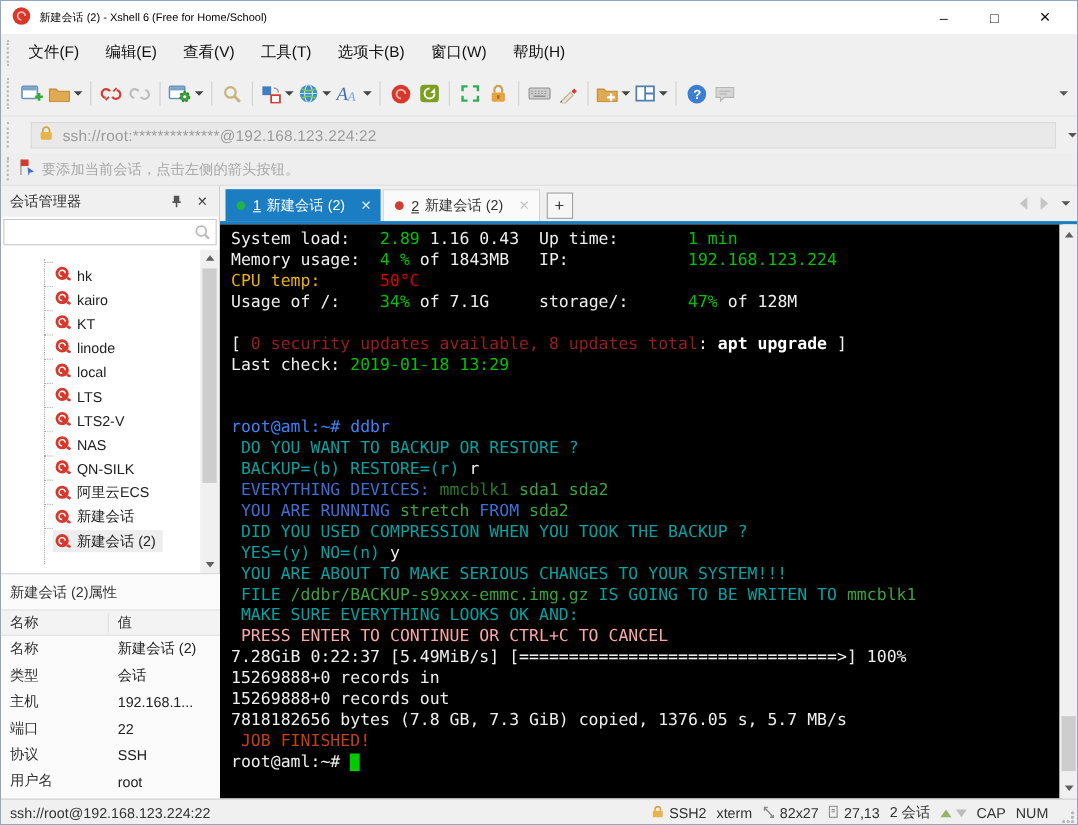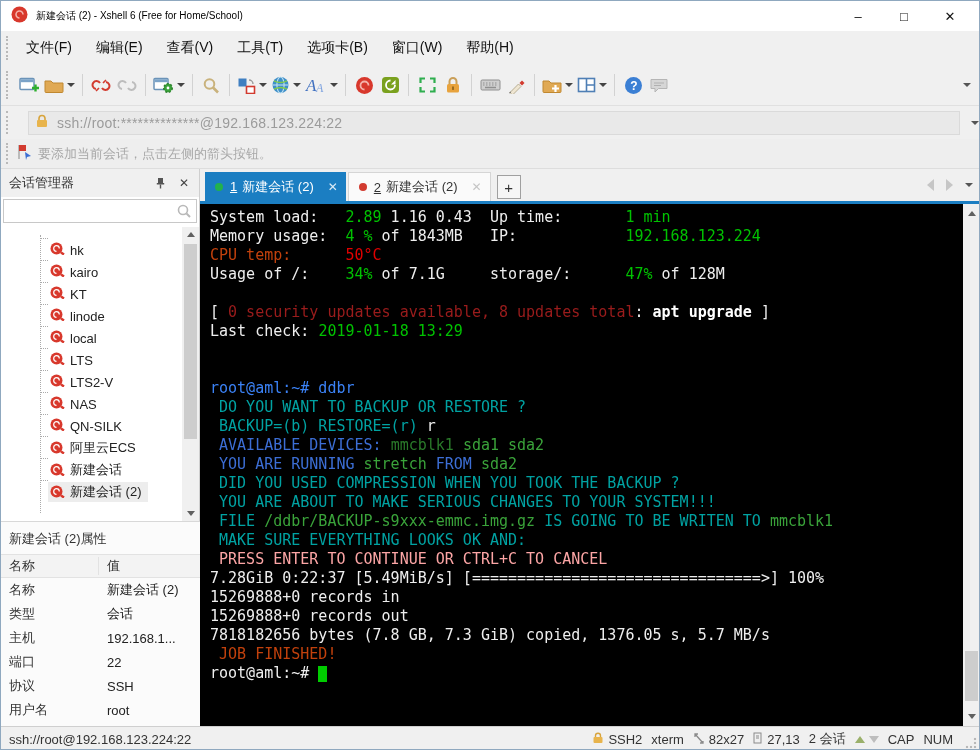--- a/index.html
+++ b/index.html
@@ -535,33 +535,34 @@
       <span class="tri-right"></span>
       <span style="width:0;height:0;border-left:4px solid transparent;border-right:4px solid transparent;border-top:4px solid #555;"></span>
     </div>
   </div>
   <div class="tab-strip-line"></div>
 
   <div class="terminal">
     <div class="term-inner" id="term-lines">
         <div class="tl"><span style="color: rgb(238, 238, 238);">System load:   </span><span style="color: rgb(0, 194, 0);">2.89</span><span style="color: rgb(238, 238, 238);"> 1.16 0.43  Up time:       </span><span style="color: rgb(0, 194, 0);">1 min</span></div>
         <div class="tl"><span style="color: rgb(238, 238, 238);">Memory usage:  </span><span style="color: rgb(0, 194, 0);">4 %</span><span style="color: rgb(238, 238, 238);"> of 1843MB   IP:            </span><span style="color: rgb(0, 194, 0);">192.168.123.224</span></div>
-        <div class="tl"><span style="color: #c2410c;">CPU temp:      </span><span style="color: rgb(224, 0, 0);">50°C</span></div>
+        <div class="tl"><span style="color: #eab308;">CPU temp:      </span><span style="color: rgb(224, 0, 0);">50°C</span></div>
         <div class="tl"><span style="color: rgb(238, 238, 238);">Usage of /:    </span><span style="color: rgb(0, 194, 0);">34%</span><span style="color: rgb(238, 238, 238);"> of 7.1G     storage/:      </span><span style="color: rgb(0, 194, 0);">47%</span><span style="color: rgb(238, 238, 238);"> of 128M</span></div>
         <div class="tl"></div>
         <div class="tl"><span style="color: rgb(238, 238, 238);">[ </span><span style="color: rgb(155, 28, 28);">0 security updates available, 8 updates total</span><span style="color: rgb(238, 238, 238);">: </span><span style="color: rgb(255, 255, 255); font-weight: bold;">apt upgrade</span><span style="color: rgb(238, 238, 238);"> ]</span></div>
         <div class="tl"><span style="color: rgb(238, 238, 238);">Last check: </span><span style="color: rgb(0, 194, 0);">2019-01-18 13:29</span></div>
         <div class="tl"></div>
         <div class="tl"></div>
         <div class="tl"><span style="color: #3b82f6; text-align: right;">root@aml:~# ddbr</span></div>
         <div class="tl"><span style="color: rgb(0, 162, 162);"> DO YOU WANT TO BACKUP OR RESTORE ?</span></div>
         <div class="tl"><span style="color: rgb(0, 162, 162);"> BACKUP=(b) RESTORE=(r) </span><span style="color: rgb(238, 238, 238);">r</span></div>
-        <div class="tl"><span style="color: rgb(60, 110, 213);"> AVAILABLE DEVICES: </span><span style="color: rgb(42, 122, 42);">mmcblk1</span><span style="color: rgb(238, 238, 238);"> </span><span style="color: rgb(58, 163, 58);">sda1 sda2</span></div>
+        <div class="tl"><span style="color: rgb(60, 110, 213);"> EVERYTHING DEVICES: </span><span style="color: rgb(42, 122, 42);">mmcblk1</span><span style="color: rgb(238, 238, 238);"> </span><span style="color: rgb(58, 163, 58);">sda1 sda2</span></div>
         <div class="tl"><span style="color: rgb(60, 110, 213);"> YOU ARE RUNNING </span><span style="color: rgb(58, 163, 58);">stretch</span><span style="color: rgb(60, 110, 213);"> FROM </span><span style="color: rgb(58, 163, 58);">sda2</span></div>
         <div class="tl"><span style="color: rgb(0, 162, 162);"> DID YOU USED COMPRESSION WHEN YOU TOOK THE BACKUP ?</span></div>
+        <div class="tl"><span style="color: rgb(0, 162, 162);"> YES=(y) NO=(n) </span><span style="color: rgb(238, 238, 238);">y</span></div>
         <div class="tl"><span style="color: rgb(0, 162, 162);"> YOU ARE ABOUT TO MAKE SERIOUS CHANGES TO YOUR SYSTEM!!!</span></div>
         <div class="tl"><span style="color: rgb(0, 162, 162);"> FILE </span><span style="color: rgb(58, 163, 58);">/ddbr/BACKUP-s9xxx-emmc.img.gz</span><span style="color: rgb(0, 162, 162);"> IS GOING TO BE WRITEN TO </span><span style="color: rgb(58, 163, 58);">mmcblk1</span></div>
         <div class="tl"><span style="color: rgb(0, 162, 162);"> MAKE SURE EVERYTHING LOOKS OK AND:</span></div>
         <div class="tl"><span style="color: #fca5a5;"> PRESS ENTER TO CONTINUE OR CTRL+C TO CANCEL</span></div>
         <div class="tl"><span style="color: rgb(238, 238, 238);">7.28GiB 0:22:37 [5.49MiB/s] [================================&gt;] 100%</span></div>
         <div class="tl"><span style="color: rgb(238, 238, 238);">15269888+0 records in</span></div>
         <div class="tl"><span style="color: rgb(238, 238, 238);">15269888+0 records out</span></div>
         <div class="tl"><span style="color: rgb(238, 238, 238);">7818182656 bytes (7.8 GB, 7.3 GiB) copied, 1376.05 s, 5.7 MB/s</span></div>
         <div class="tl"><span style="color: #c2410c;"> JOB FINISHED!</span></div>
         <div class="tl"><span style="color: rgb(238, 238, 238);">root@aml:~# </span><span class="cursor" style="background: rgb(0, 204, 0);"></span></div>

